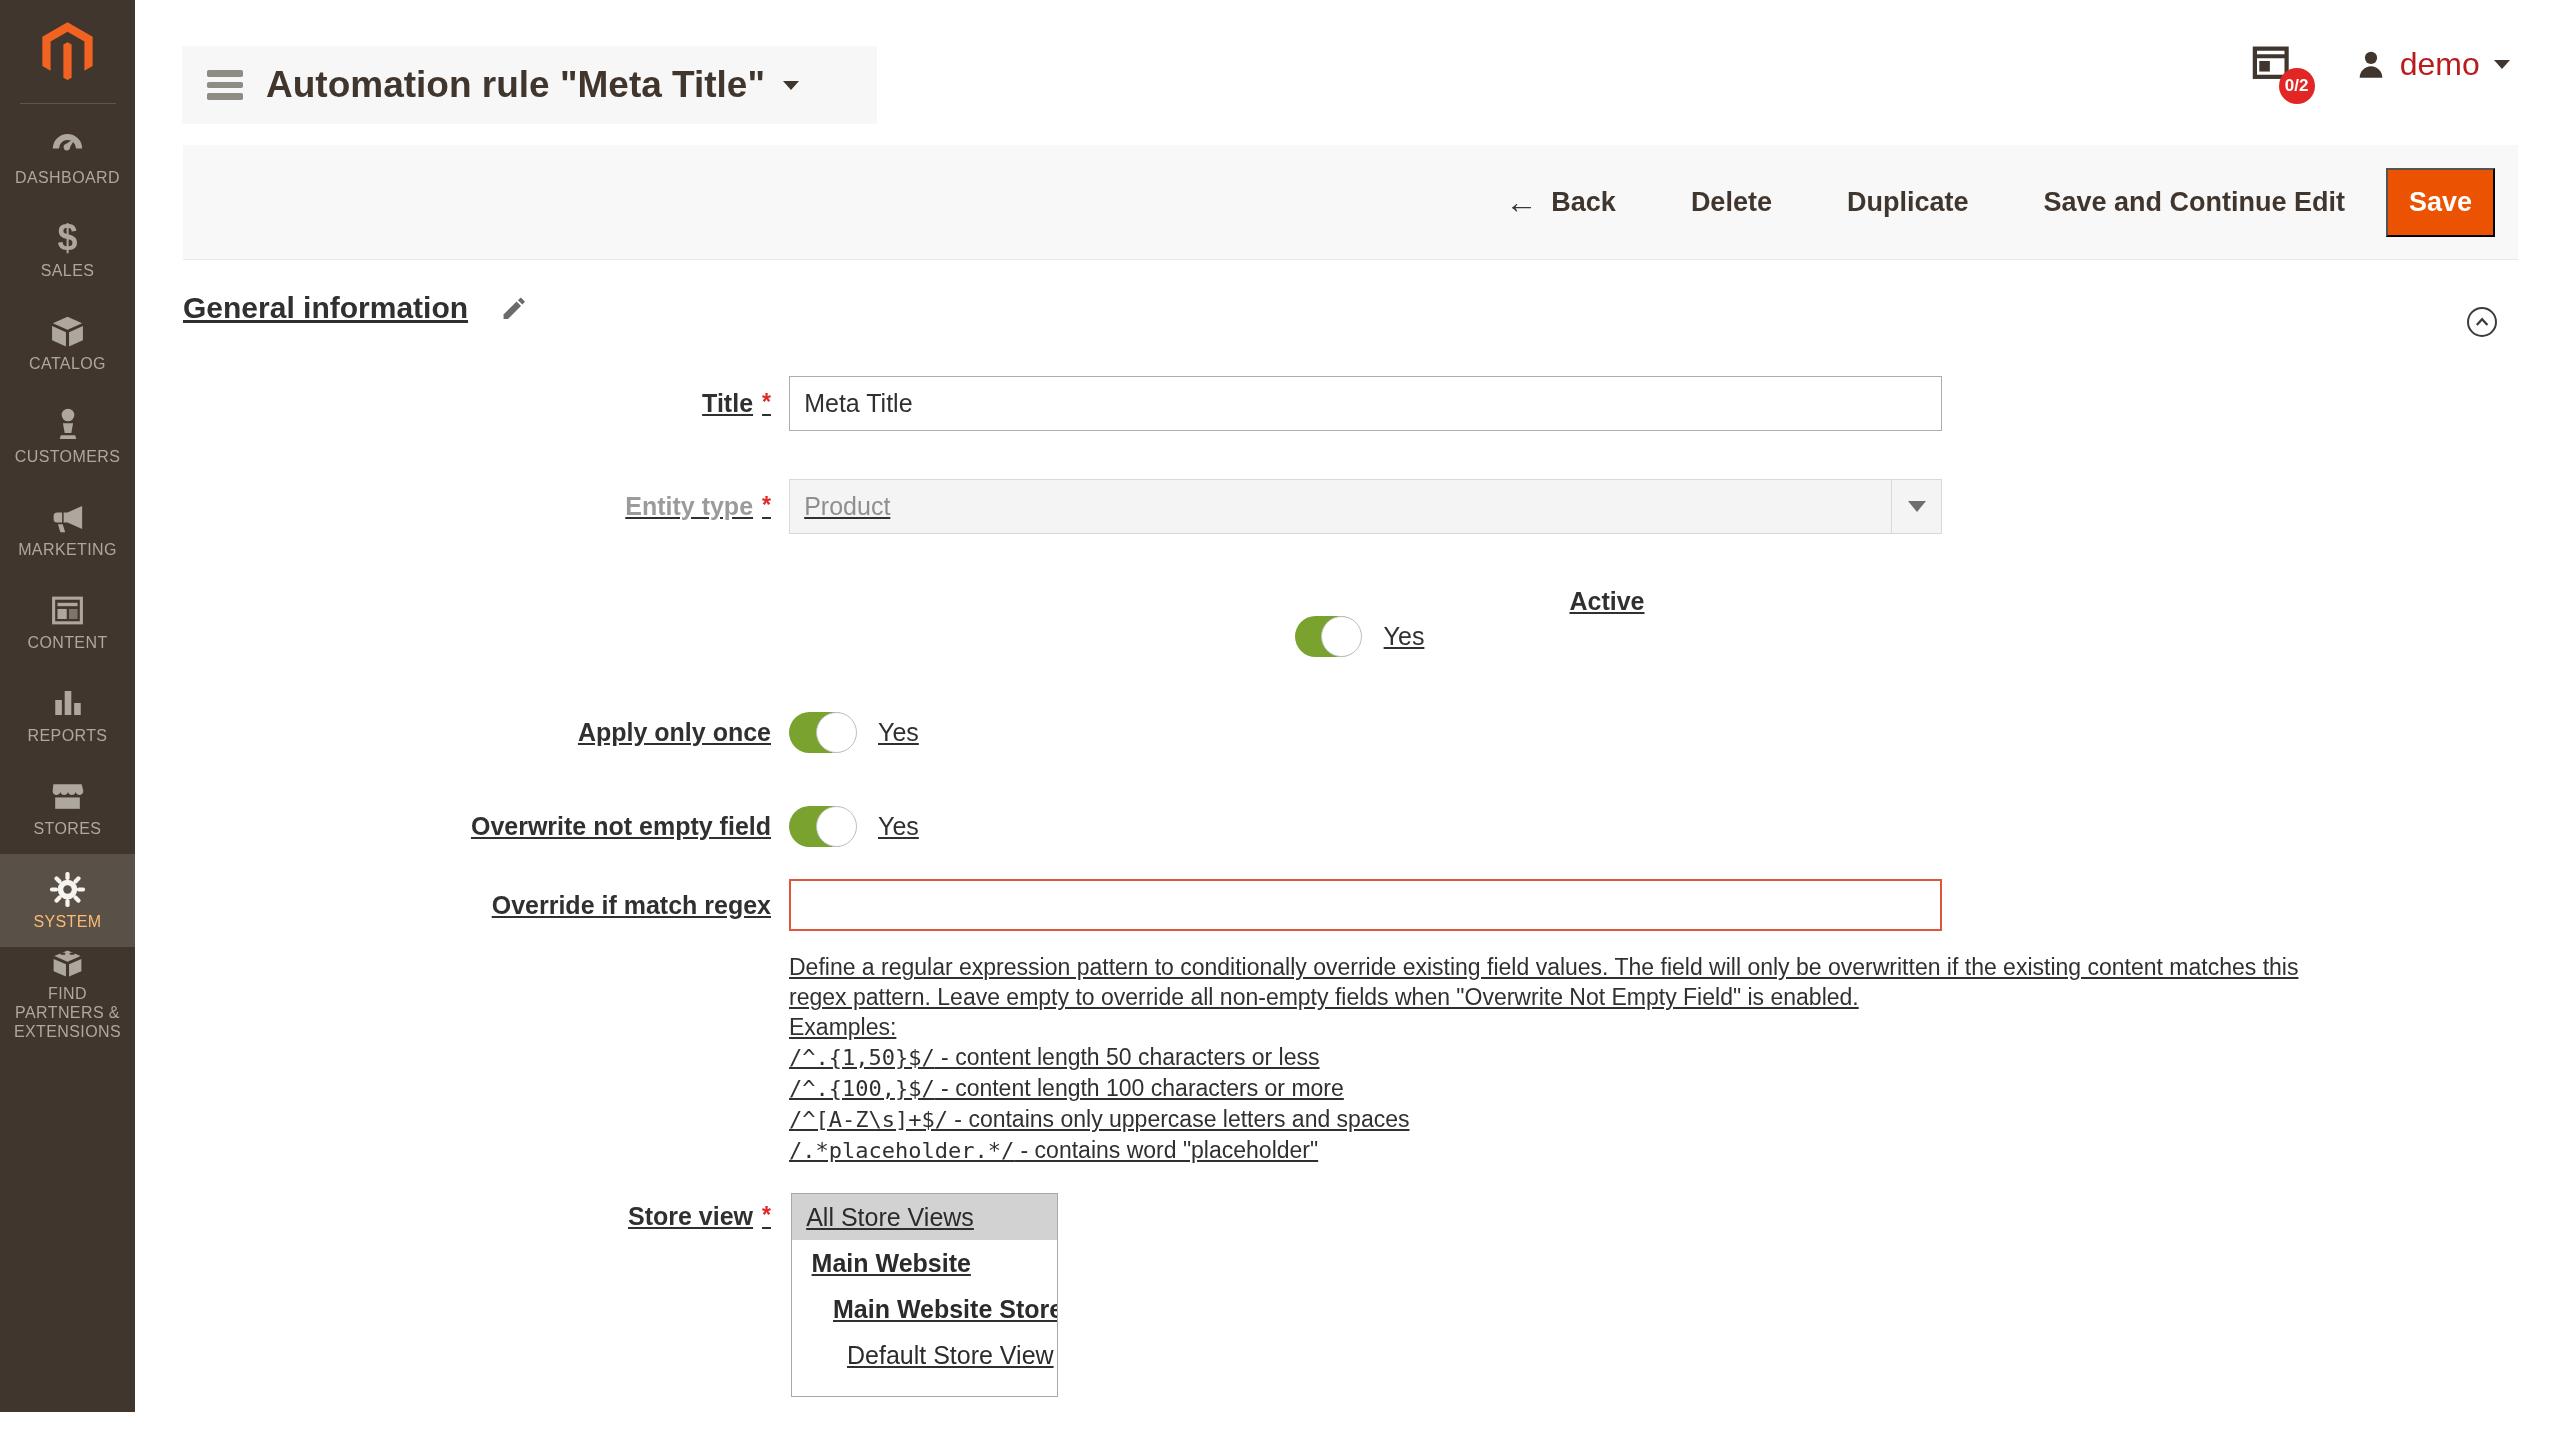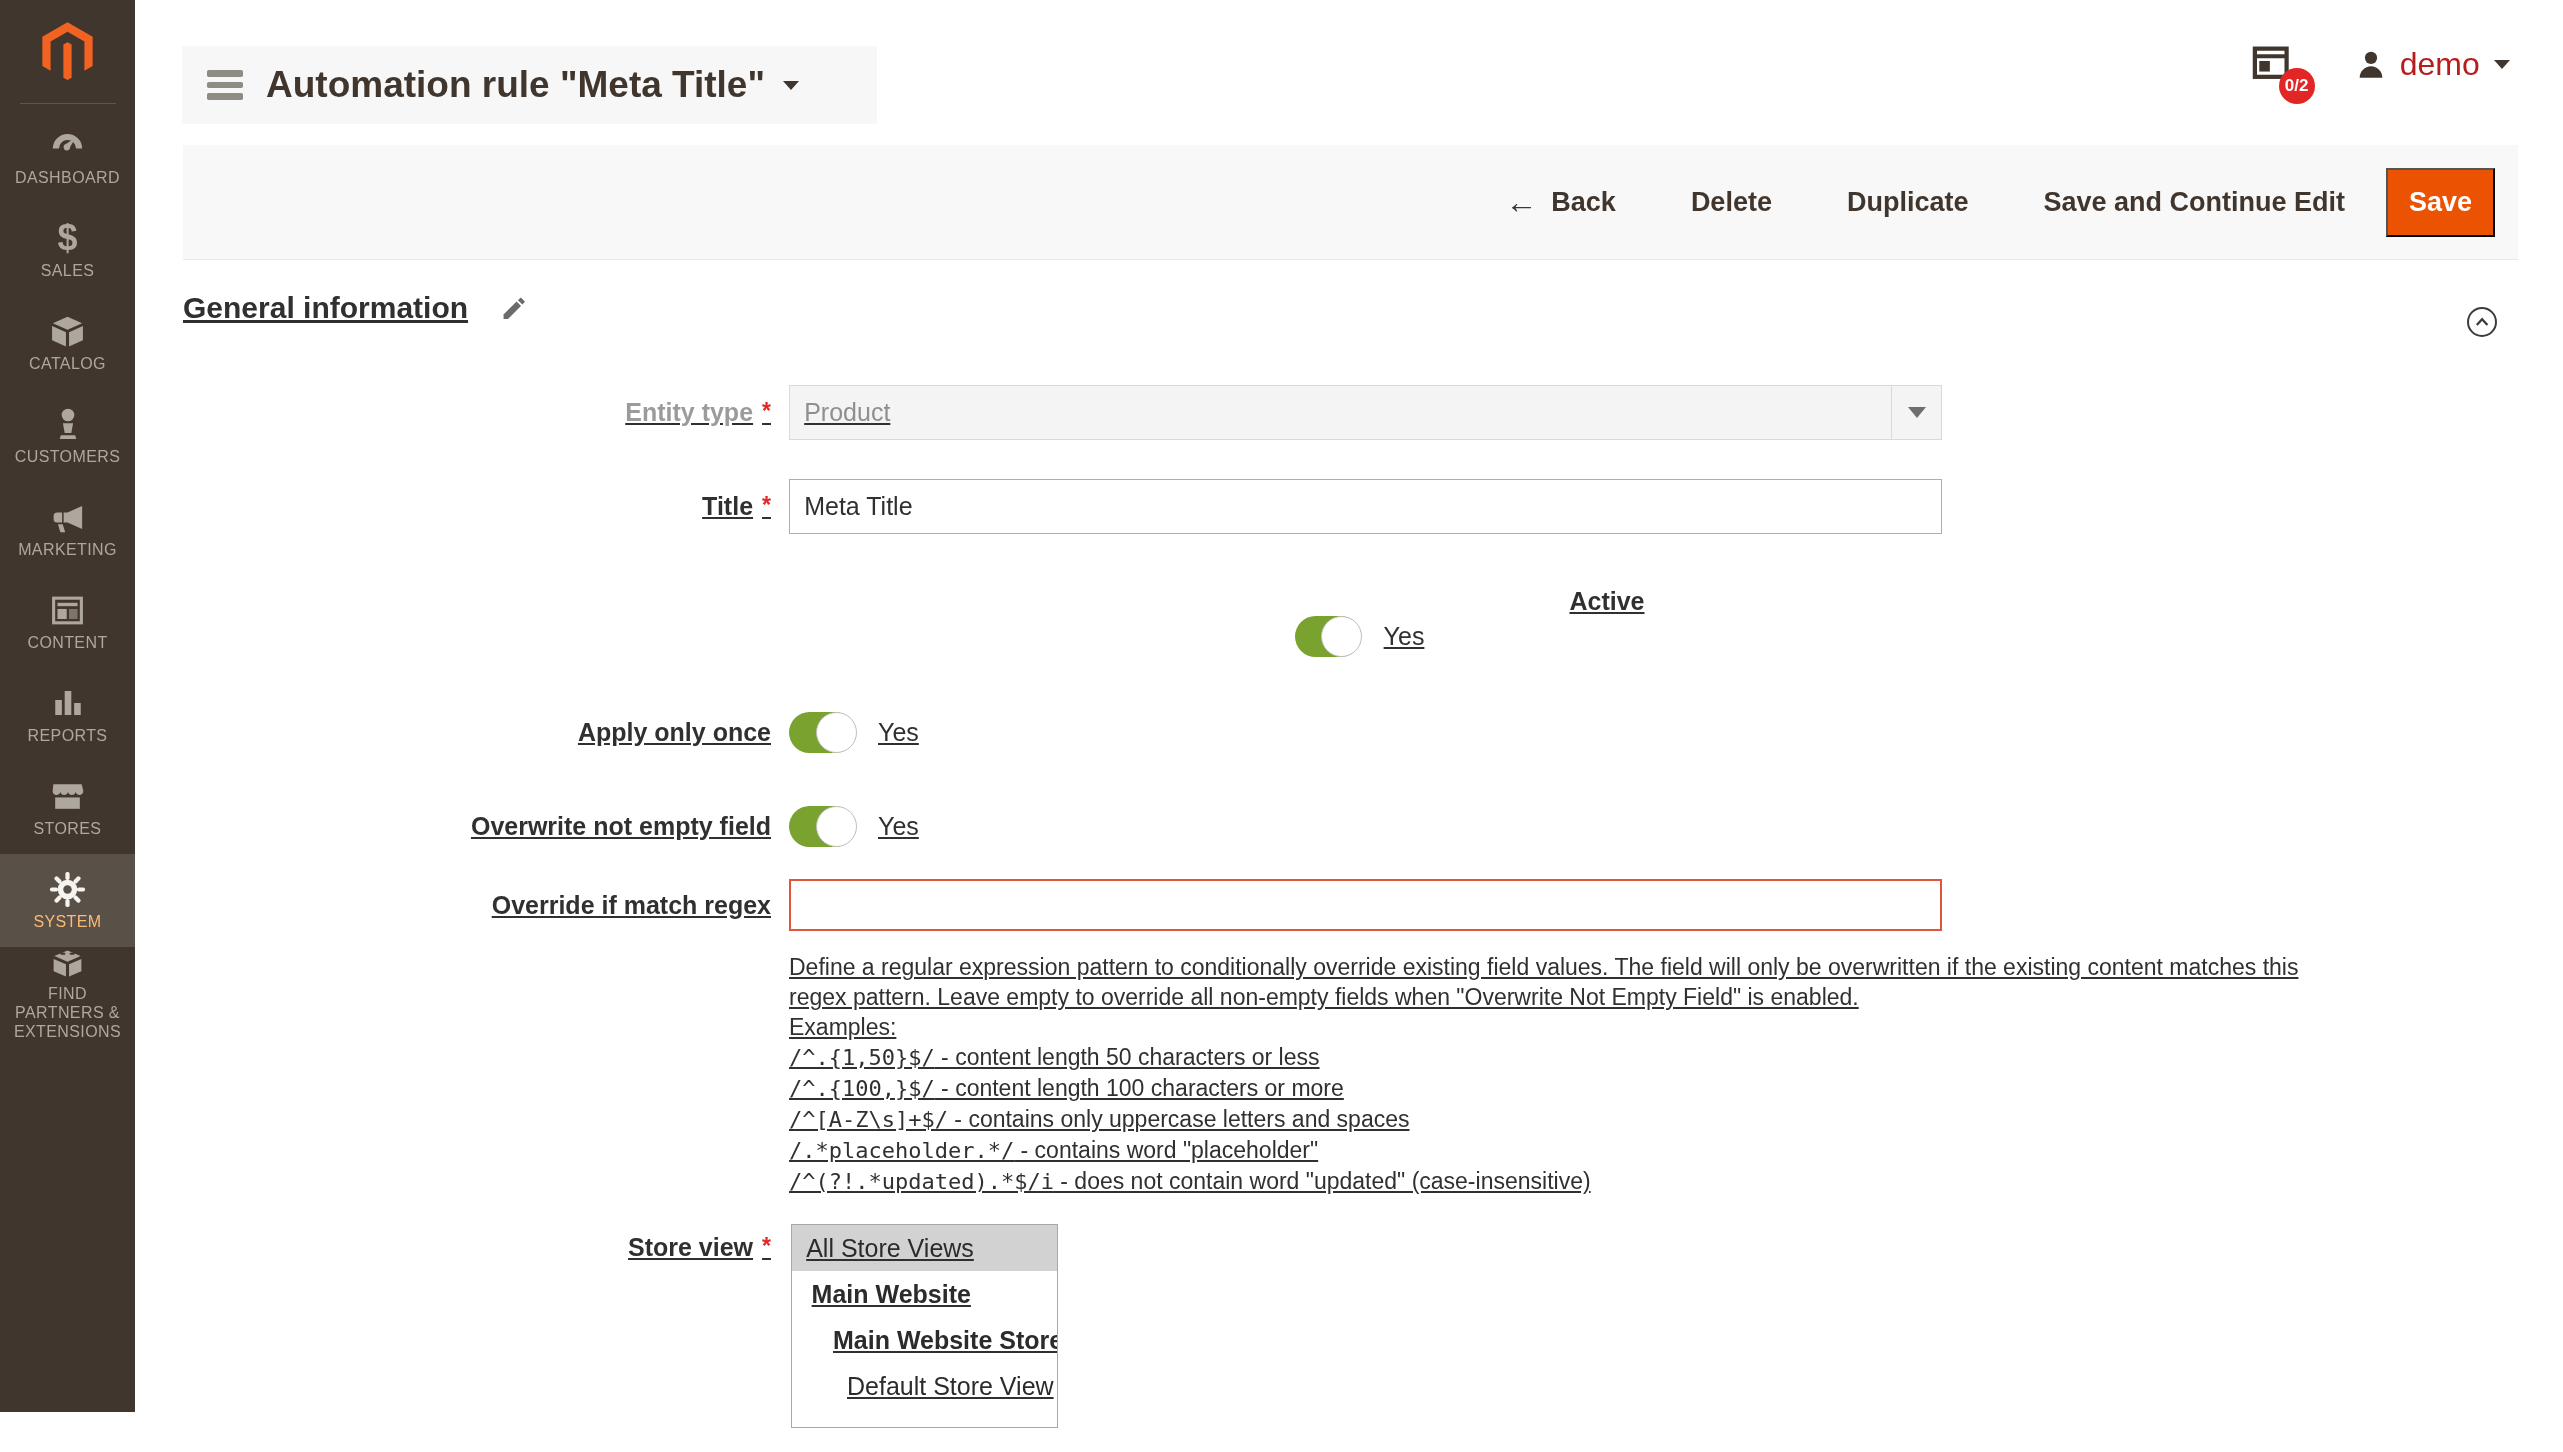--- a/index.html
+++ b/index.html
@@ -271,43 +271,43 @@
         </svg>
       </span>
     </div>
     <span class="collapse-btn">
       <svg width="14.2" height="9.8" viewBox="0 0 16 11">
         <polyline points="2,9 8,2.5 14,9" stroke="#3c3c3c" stroke-width="2.6" fill="none"></polyline>
       </svg>
     </span>
   </div>
 
+  <div class="form-row row-title">
+    <div class="label-cell">
+      <span>Title</span><span class="req">*</span>
+    </div>
+    <div class="field-cell">
+      <input class="text-input" type="text" value="Meta Title" style="">
+    </div>
+  </div>
+
   <div class="form-row row-entity">
     <div class="label-cell disabled">
       <span>Entity type</span><span class="req">*</span>
     </div>
     <div class="field-cell">
       <div class="select-box">
         <span>Product</span>
         <span class="select-arrow">
           <span class="arrow-glyph"></span>
         </span>
       </div>
     </div>
   </div>
 
-  <div class="form-row row-title">
-    <div class="label-cell">
-      <span>Title</span><span class="req">*</span>
-    </div>
-    <div class="field-cell">
-      <input class="text-input" type="text" value="Meta Title" style="">
-    </div>
-  </div>
-
   <div class="form-row row-active">
     <div class="label-cell">Active</div>
     <div class="field-cell" style="display:flex;align-items:center;">
       <span class="toggle">
           <span class="knob"></span>
         </span>
       <span class="toggle-value">Yes</span>
     </div>
   </div>
 
@@ -338,21 +338,20 @@
     </div>
   </div>
 
   <div class="regex-note">
     <div>Define a regular expression pattern to conditionally override existing field values. The field will only be overwritten if the existing content matches this regex pattern. Leave empty to override all non-empty fields when "Overwrite Not Empty Field" is enabled.</div>
     <div>Examples:</div>
     <div><span class="mono">/^.{1,50}$/</span><span> - content length 50 characters or less</span></div>
     <div><span class="mono">/^.{100,}$/</span><span> - content length 100 characters or more</span></div>
     <div><span class="mono">/^[A-Z\s]+$/</span><span> - contains only uppercase letters and spaces</span></div>
     <div><span class="mono">/.*placeholder.*/</span><span> - contains word "placeholder"</span></div>
-    <div><span class="mono">/^(?!.*updated).*$/i</span><span> - does not contain word "updated" (case-insensitive)</span></div>
   </div>
 
   <div class="form-row row-store">
     <div class="label-cell">
       <span>Store view</span><span class="req">*</span>
     </div>
     <div class="listbox">
       <div class="option opt-0 selected">All Store Views</div>
       <div class="option opt-1">Main Website</div>
       <div class="option opt-2">Main Website Store</div>

